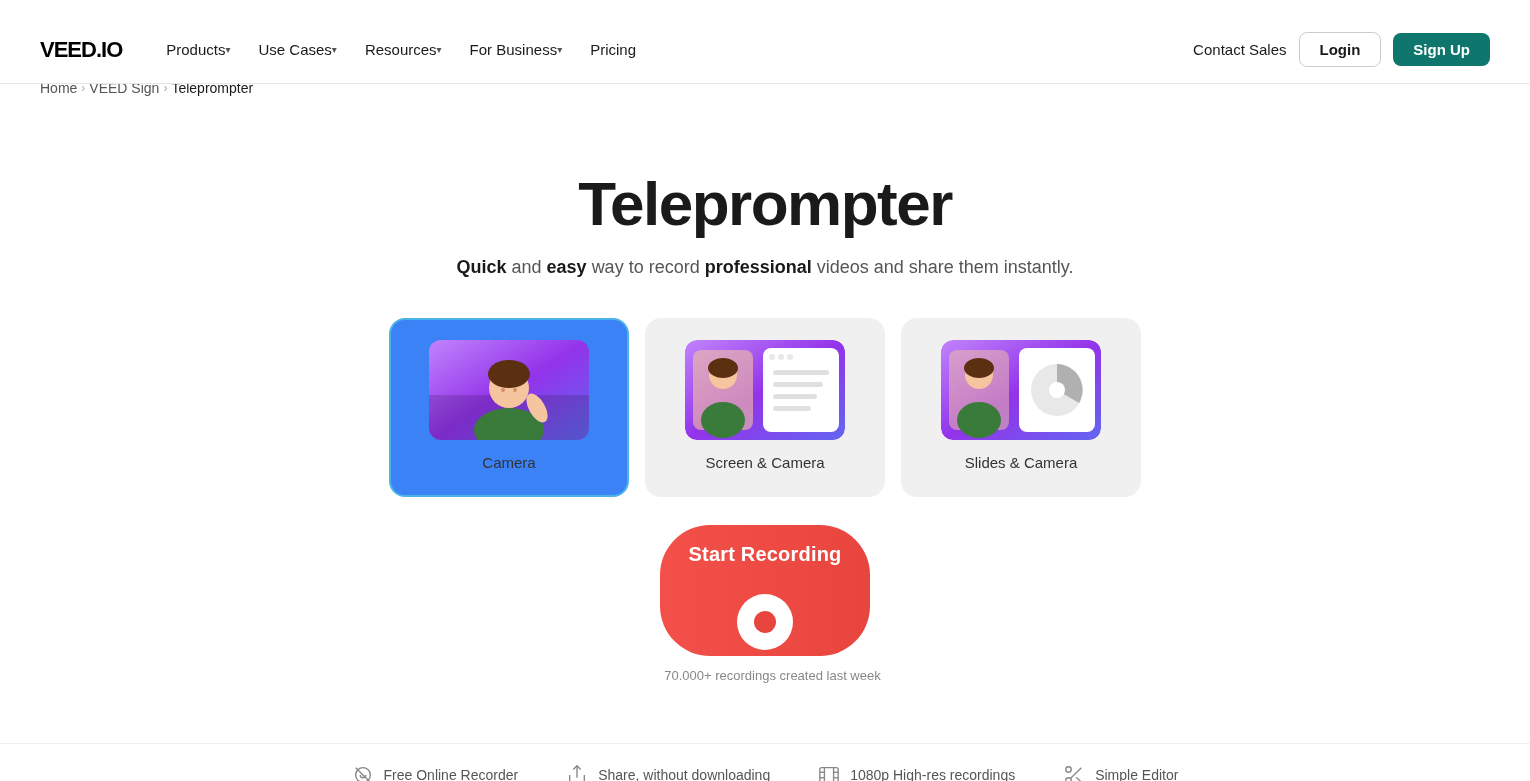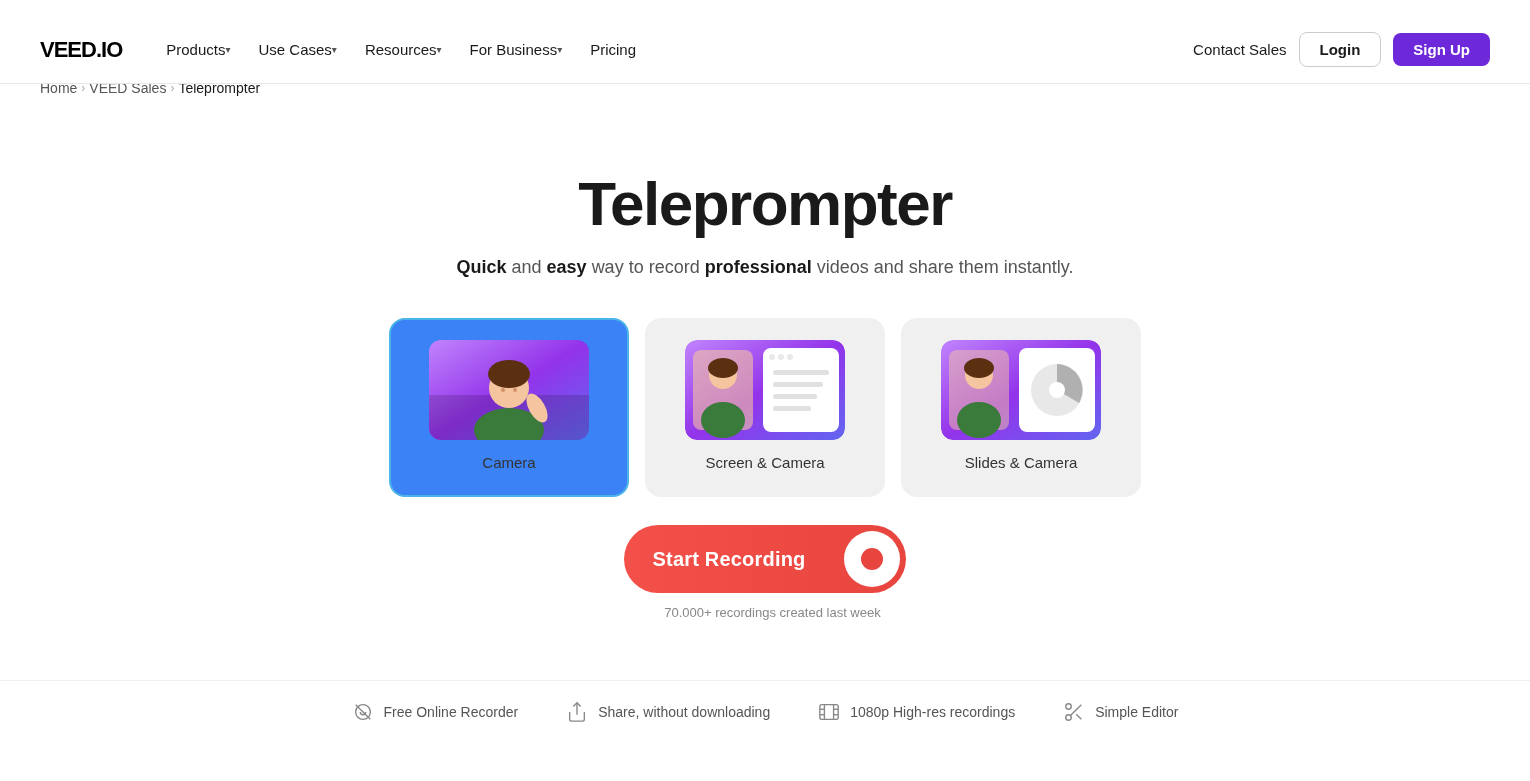--- a/index.html
+++ b/index.html
@@ -21,21 +21,21 @@
     .chevron { font-size: 10px; color: #555; }
     .nav-right { display: flex; align-items: center; gap: 12px; }
     .contact-sales { font-size: 15px; color: #1a1a1a; cursor: pointer; }
     .login-btn {
       padding: 8px 20px; font-size: 15px; font-weight: 600;
       border: 1.5px solid #ccc; border-radius: 8px; background: #fff;
       cursor: pointer; color: #1a1a1a; text-align: center;
     }
     .signup-btn {
       padding: 8px 20px; font-size: 15px; font-weight: 700;
-      border: none; border-radius: 8px; background: #6d28d9;
+      border: none; border-radius: 8px; background: #0f766e;
       color: #fff; cursor: pointer;
     }
 
     
     .breadcrumb {
       display: flex; align-items: center; gap: 4px;
       padding: 12px 40px; font-size: 14px; color: #555;
     }
     .breadcrumb span { cursor: pointer; }
     .breadcrumb-sep { color: #aaa; font-size: 12px; }
@@ -79,21 +79,21 @@
       position: relative;
     }
 
     .mode-card-label { font-size: 15px; color: #333; font-weight: 500; }
 
     
     .start-recording-btn {
       display: flex; align-items: center; gap: 4px;
       background: linear-gradient(90deg, #f4504a 0%, #e8453f 100%);
       border: none; border-radius: 50px; cursor: pointer;
-      padding: 0; overflow: hidden; margin-bottom: 12px;
+      padding: 0; overflow: hidden; margin-bottom: 12px; flex-direction: column;
     }
     .start-recording-label {
       padding: 18px 28px; font-size: 20px; font-weight: 700; color: #fff;
       letter-spacing: 0.2px;
     }
     .recording-icon-wrap {
       width: 56px; height: 56px; background: #fff;
       border-radius: 50%; display: flex; align-items: center; justify-content: center;
       margin: 6px; flex-shrink: 0;
     }
@@ -143,21 +143,21 @@
   <div class="nav-right">
     <span class="contact-sales">Contact Sales</span>
     <button class="login-btn">Login</button>
     <button class="signup-btn">Sign Up</button>
   </div>
 </nav>
 
 <div class="breadcrumb">
   <span>Home</span>
   <span class="breadcrumb-sep">›</span>
-  <span>VEED Sales</span>
+  <span>VEED Sign</span>
   <span class="breadcrumb-sep">›</span>
   <span class="current">Teleprompter</span>
 </div>
 
 <section class="hero">
   <h1 class="hero-title">Teleprompter</h1>
   <p class="hero-subtitle">
     <strong>Quick</strong>
     <span> and </span>
     <strong>easy</strong>

